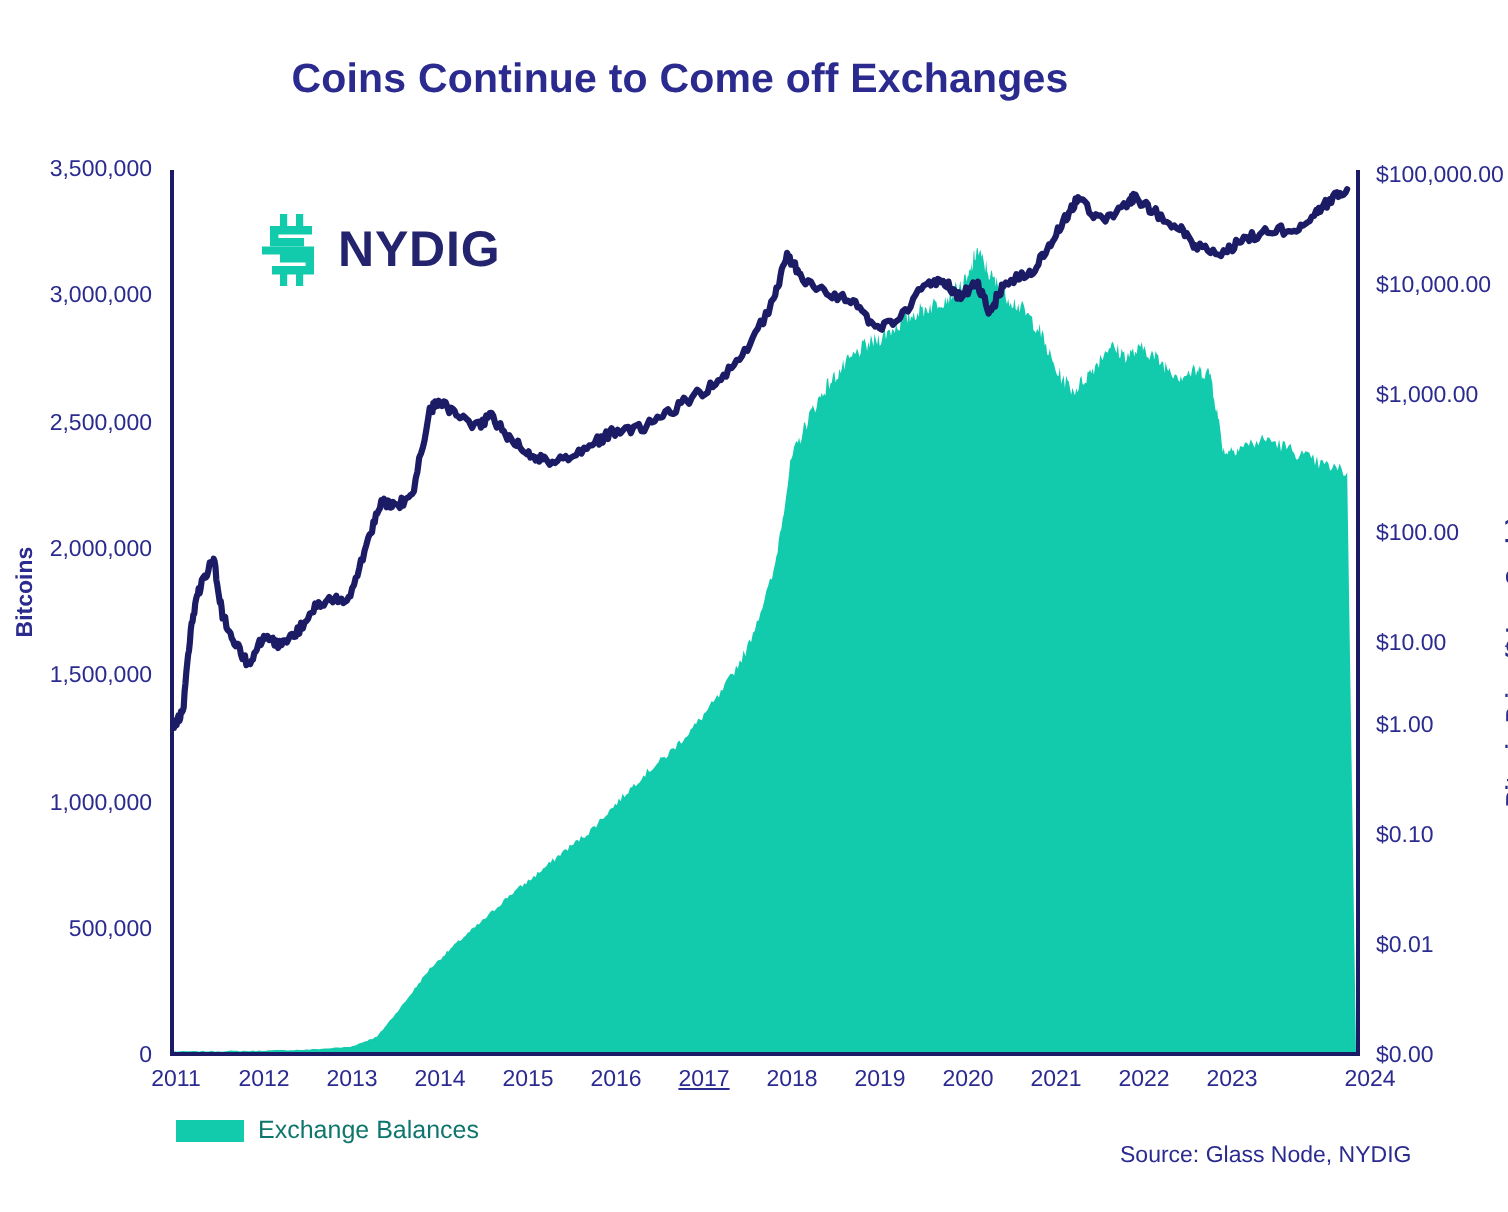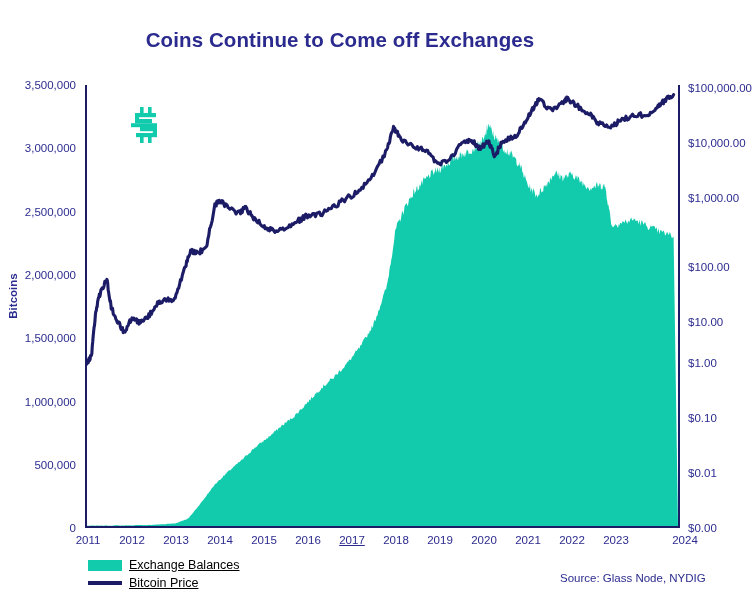--- a/index.html
+++ b/index.html
@@ -110,22 +110,21 @@
     background: #12cbad;
     margin-right: 7px;
   }
   .legend-swatch-line {
     width: 34px; height: 4px;
     background: #1b1b66;
     margin-right: 7px;
   }
   .legend-label {
     font-size: 12.5px;
-    color: #000000;
-    text-decoration: underline;
+    color: #0f766e;
   }
   #source {
     position: absolute;
     left: 560px; top: 572px;
     font-size: 11.5px;
     color: #2b2b8f;
     white-space: nowrap;
   }
 </style>
 </head>
@@ -188,28 +187,25 @@
         <path d="M4 6 h4.2 v8 H4 z"></path>
         <path d="M4 12 h17 v4.2 H4 z"></path>
         <path d="M0 16.2 h26 v4 H0 z"></path>
         <path d="M9 20 h17 v4.2 H9 z"></path>
         <path d="M21.8 20 h4.2 v8 h-4.2 z"></path>
         <path d="M5 26 h21 v4.2 H5 z"></path>
         <rect x="9" y="29" width="3.6" height="7"></rect>
         <rect x="17" y="29" width="3.6" height="7"></rect>
       </g>
     </svg>
+    <div id="logo-text">NYDIG</div>
   </div>
 
   <div id="legend">
     <div class="legend-row">
       <span class="legend-swatch-area"></span>
       <span class="legend-label">Exchange Balances</span>
     </div>
-    <div class="legend-row">
-      <span class="legend-swatch-line"></span>
-      <span class="legend-label">Bitcoin Price</span>
-    </div>
   </div>
 
   <div id="source">Source: Glass Node, NYDIG</div>
 
 </div>
 
 </body></html>

